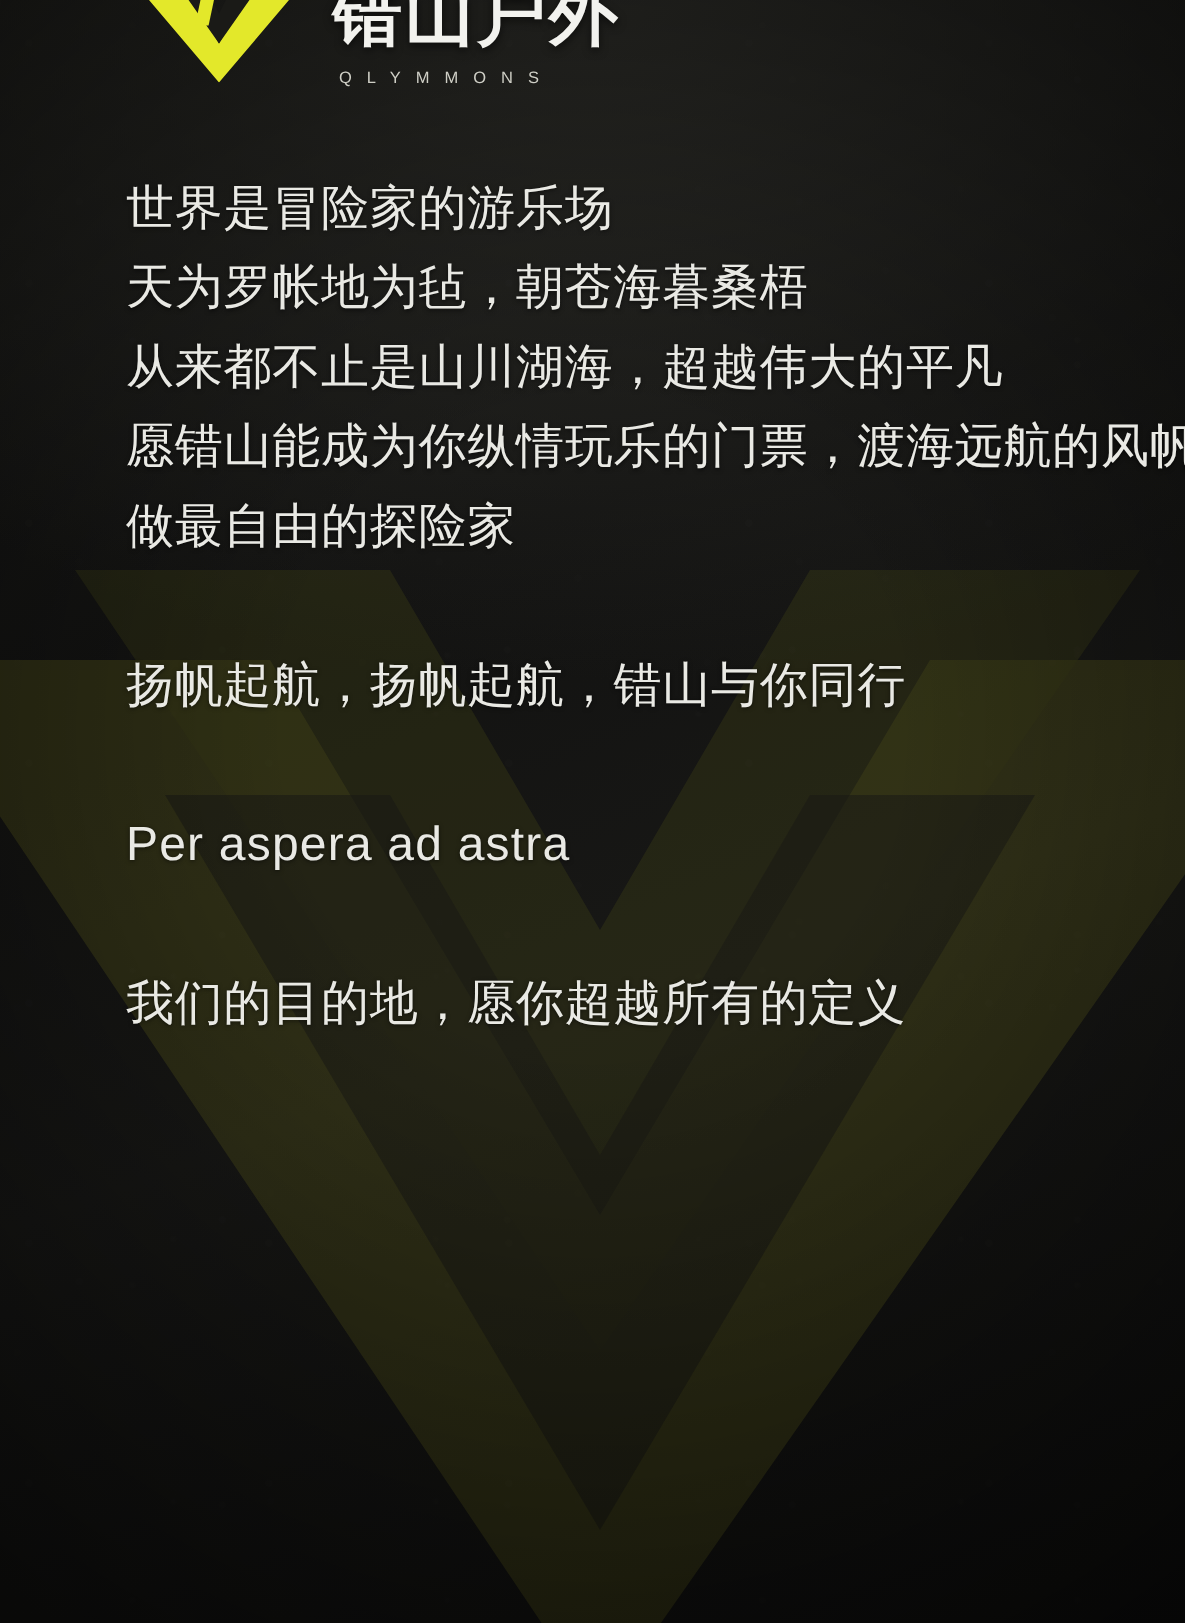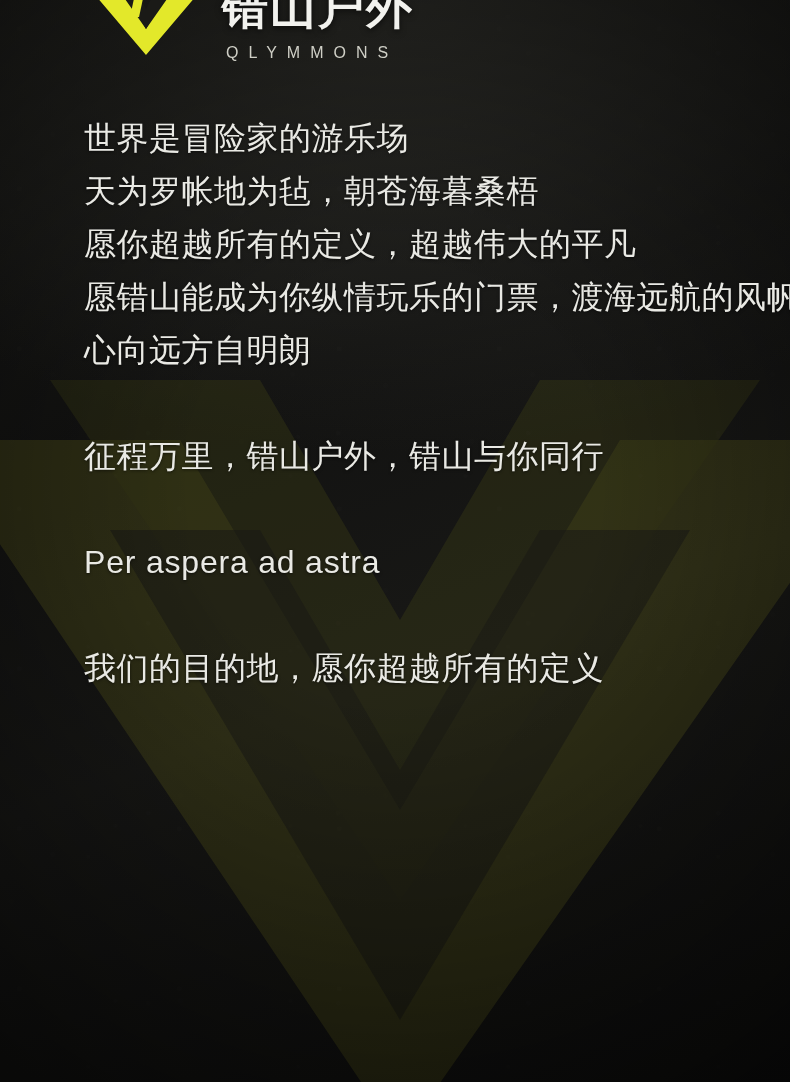--- a/index.html
+++ b/index.html
@@ -94,21 +94,21 @@
     font-size: 46px;
     font-weight: 700;
     letter-spacing: 2px;
     color: #f2f2ee;
     line-height: 1;
     white-space: nowrap;
     text-shadow: 0 2px 6px rgba(0,0,0,.6);
   }
   .logo-en {
     margin-top: 15px;
-    font-size: 16px;
+    font-size: 11px;
     letter-spacing: 10px;
     color: #cfcfc6;
     line-height: 1;
     white-space: nowrap;
     padding-left: 4px;
   }
 
   
   .copy {
     position: absolute;
@@ -161,24 +161,24 @@
     </svg>
     <div class="logo-words">
       <div class="logo-cn">错山户外</div>
       <div class="logo-en">QLYMMONS</div>
     </div>
   </div>
 
   <div class="copy">
     <div class="line">世界是冒险家的游乐场</div>
     <div class="line">天为罗帐地为毡，朝苍海暮桑梧</div>
-    <div class="line">愿你超越所有的定义，超越伟大的平凡</div>
+    <div class="line">从来都不止是山川湖海，超越伟大的平凡</div>
     <div class="line">愿错山能成为你纵情玩乐的门票，渡海远航的风帆</div>
-    <div class="line">心向远方自明朗</div>
+    <div class="line">做最自由的探险家</div>
     <div class="spacer"></div>
-    <div class="line">征程万里，错山户外，错山与你同行</div>
+    <div class="line">扬帆起航，扬帆起航，错山与你同行</div>
     <div class="spacer"></div>
     <div class="line latin">Per aspera ad astra</div>
     <div class="spacer"></div>
     <div class="line">我们的目的地，愿你超越所有的定义</div>
   </div>
 
 </div>
 
 </body></html>

